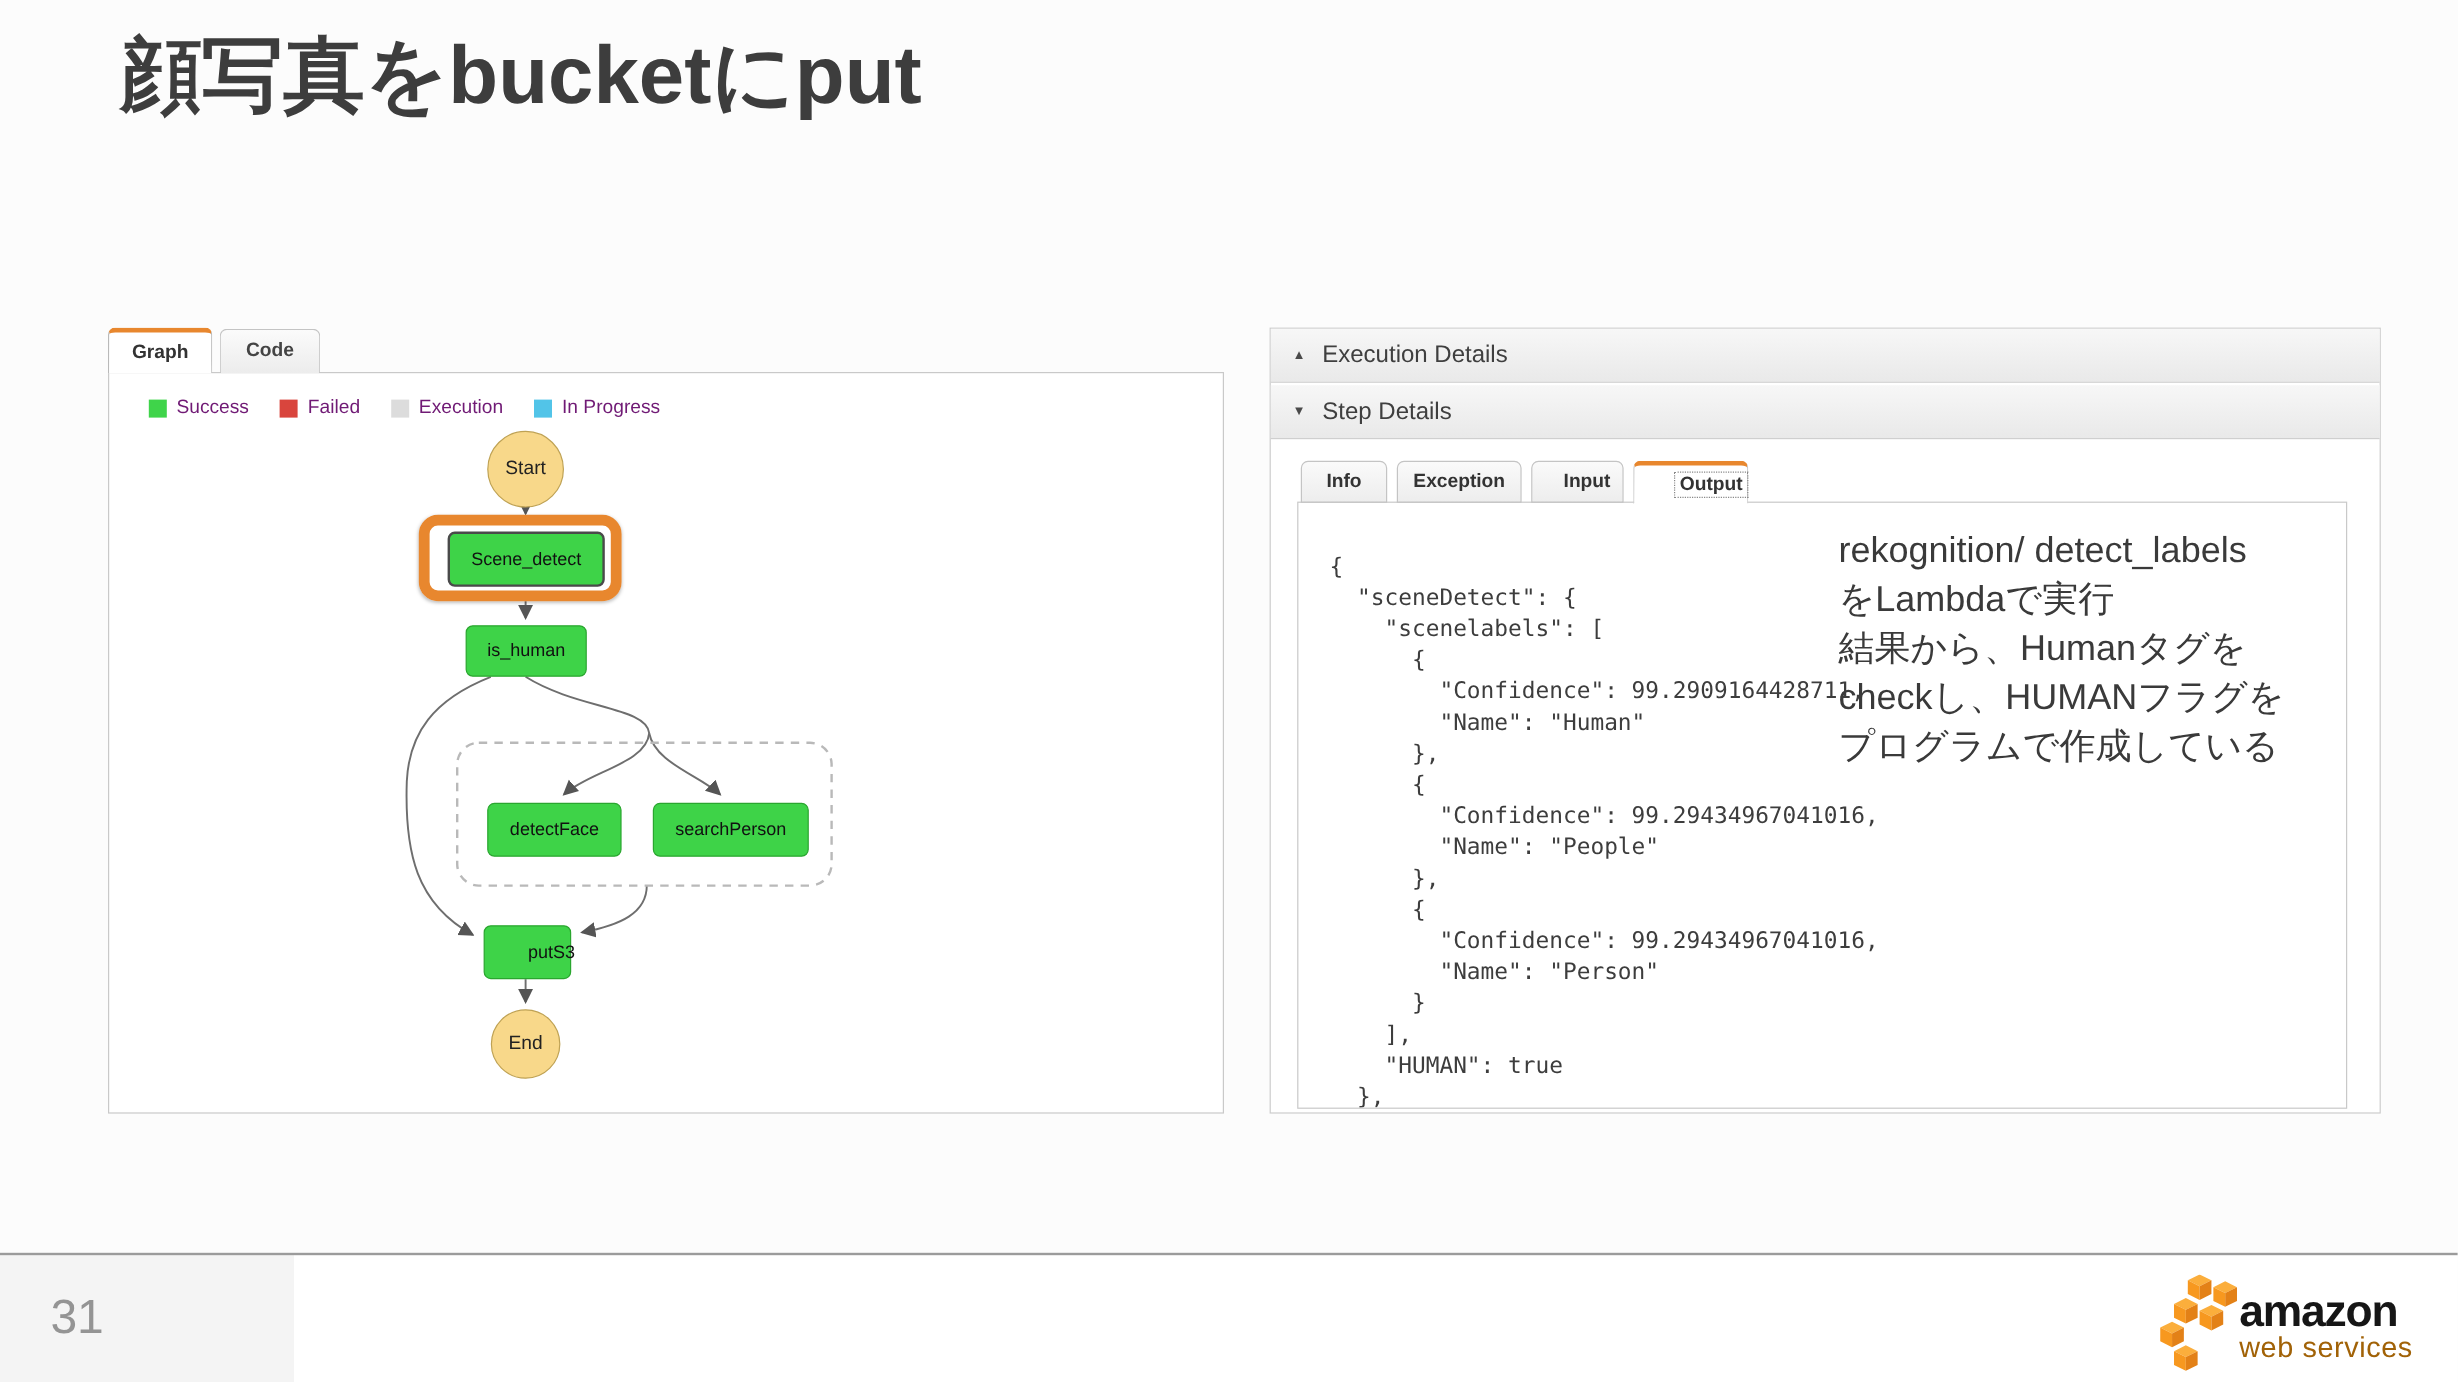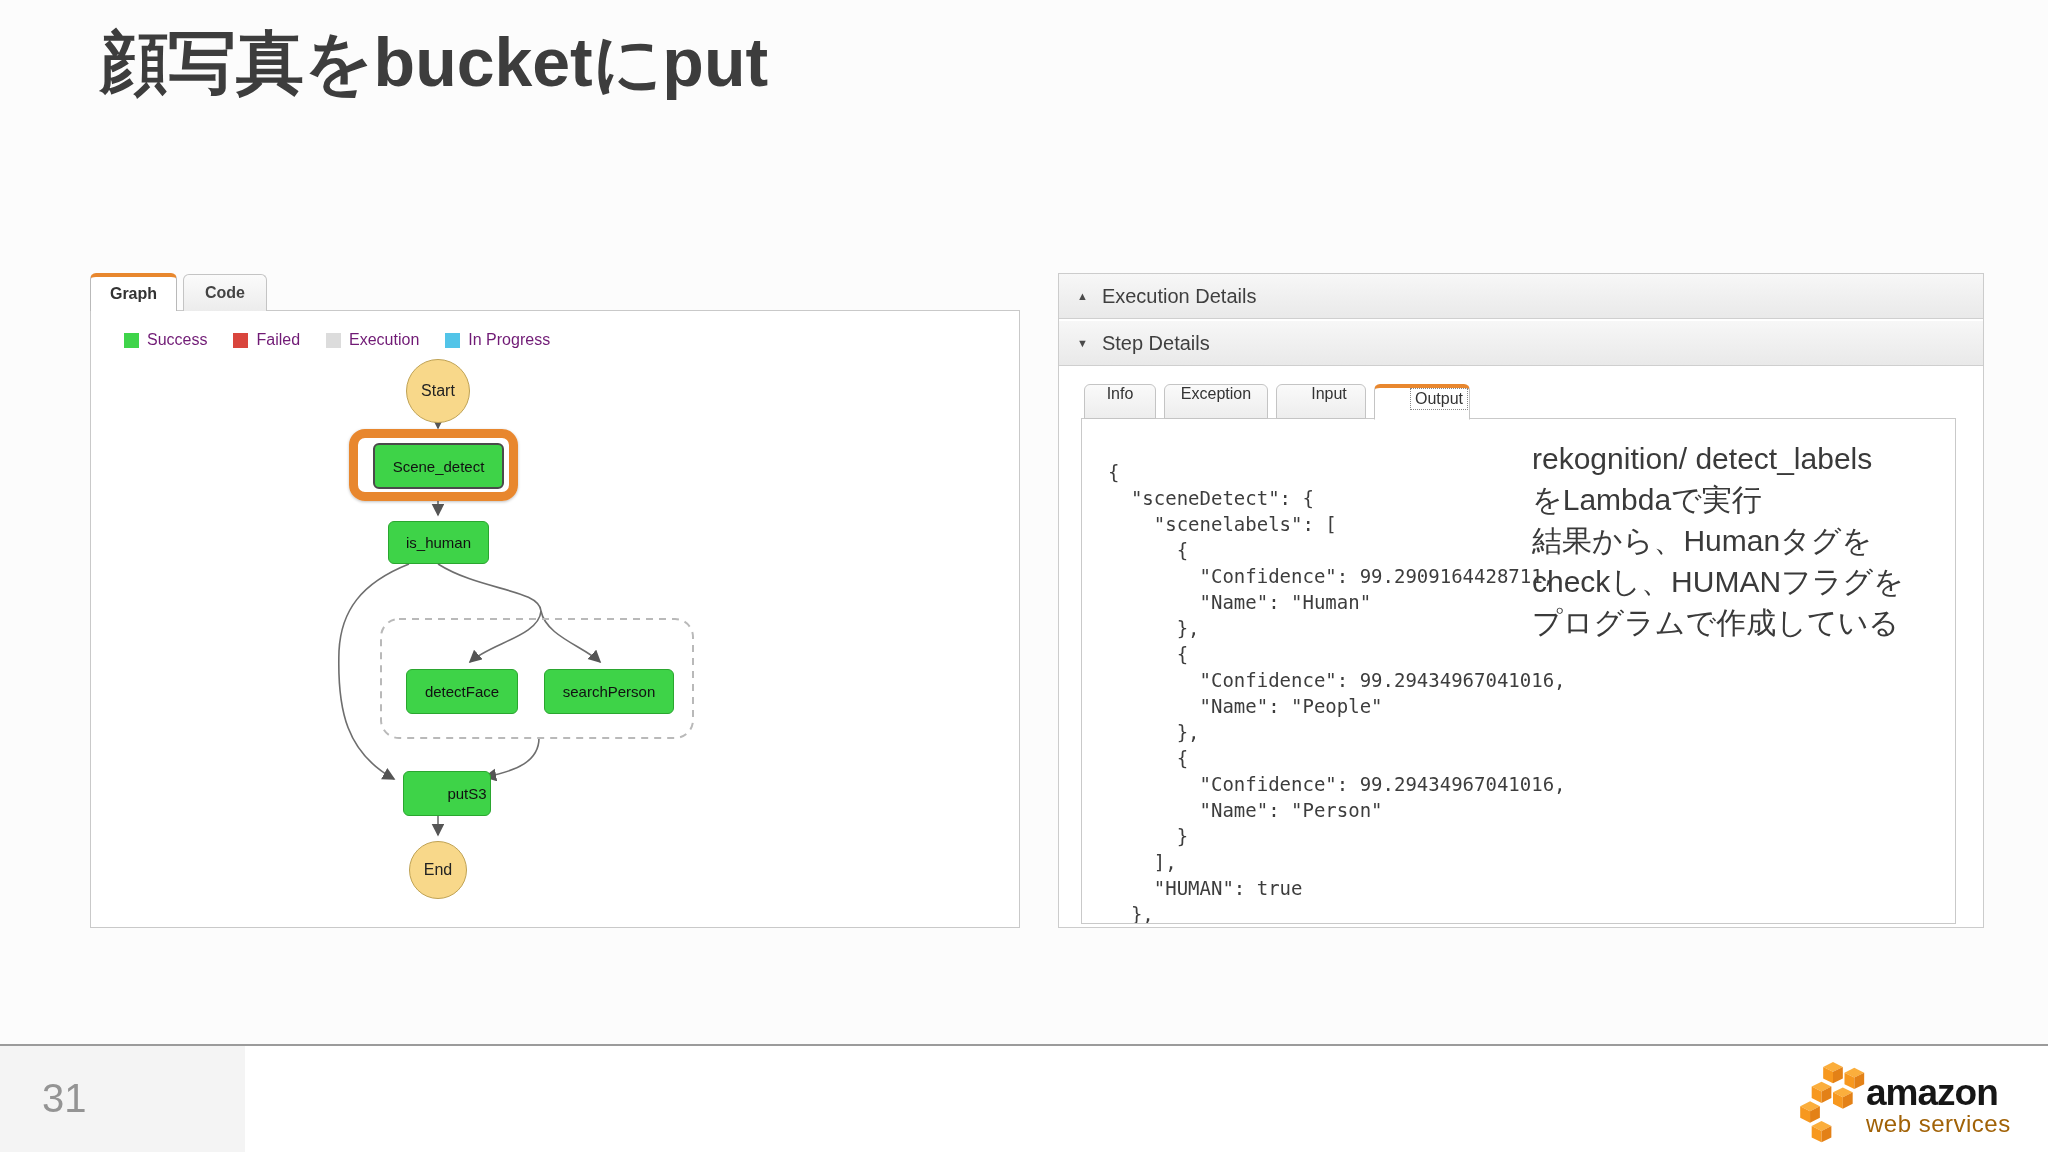--- a/index.html
+++ b/index.html
@@ -61,22 +61,22 @@
   }
   .acc-bar{
     height:44px;background:linear-gradient(#f7f7f7,#e9e9e9);
     border-bottom:1px solid #cfcfcf;display:flex;align-items:center;
     padding-left:18px;gap:14px;font-size:20px;color:#3f3f3f;cursor:pointer;
   }
   .acc-bar + .acc-bar{margin-top:2px;}
   .acc-caret{font-size:11px;color:#4a4a4a;}
   .dtabs{position:absolute;left:25px;top:110px;display:flex;gap:8px;z-index:3;}
   .dtab{
-    height:35px;box-sizing:border-box;display:flex;align-items:flex-start;
-    justify-content:center;font-size:16px;font-weight:normal;color:#333;
+    height:35px;box-sizing:border-box;display:flex;align-items:center;
+    justify-content:center;font-size:16px;font-weight:bold;color:#333;
     border-radius:6px 6px 0 0;cursor:pointer;
     background:linear-gradient(#fafafa,#ededed);border:1px solid #c4c4c4;
   }
   .dtab.active{
     background:#fff;border-top:4px solid #e8872e;border-bottom:1px solid #fff;
     height:36px;margin-bottom:-1px;padding-left:34px;
   }
   .dtab.active .focus-ring{border:1px dotted #888;padding:1px 4px;}
   .code-box{
     position:absolute;left:22px;top:144px;width:875px;height:506px;
@@ -155,42 +155,42 @@
     </g>
     <rect x="290" y="308" width="312" height="119" rx="18" fill="none" stroke="#b9b9b9" stroke-width="2" stroke-dasharray="7 6"></rect>
   </svg>
 
   <div class="terminal" style="left:315px;top:48px;width:64px;height:64px;">Start</div>
   <div class="selection-ring"></div>
   <div class="node selected" style="left:282px;top:132px;width:131px;height:46px;text-align:right;">Scene_detect</div>
   <div class="node" style="left:297px;top:210px;width:101px;height:43px;">is_human</div>
   <div class="node" style="left:315px;top:358px;width:112px;height:45px;">detectFace</div>
   <div class="node" style="left:453px;top:358px;width:130px;height:45px;">searchPerson</div>
-  <div class="node" style="left:312px;top:460px;width:88px;height:45px;padding-left:40px;">putS3</div>
+  <div class="node" style="left:312px;top:460px;width:73px;height:45px;padding-left:40px;">putS3</div>
   <div class="terminal" style="left:318px;top:530px;width:58px;height:58px;">End</div>
 </div>
 
 <div class="details-panel">
   <div class="acc-bar">
     <span class="acc-caret">▲</span>
     <span>Execution Details</span>
   </div>
   <div class="acc-bar">
     <span class="acc-caret">▼</span>
     <span>Step Details</span>
   </div>
 
   <div class="dtabs">
     <div class="dtab" style="width:72px;">
       <span>Info</span>
     </div>
     <div class="dtab" style="width:104px;">
       <span>Exception</span>
     </div>
-    <div class="dtab" style="width:90px;padding-left:16px;">
+    <div class="dtab" style="width:77px;padding-left:16px;">
       <span>Input</span>
     </div>
     <div class="dtab active" style="width:96px;">
       <span class="focus-ring">Output</span>
     </div>
   </div>
 
   <div class="code-box">
     <pre>{
   "sceneDetect": {

